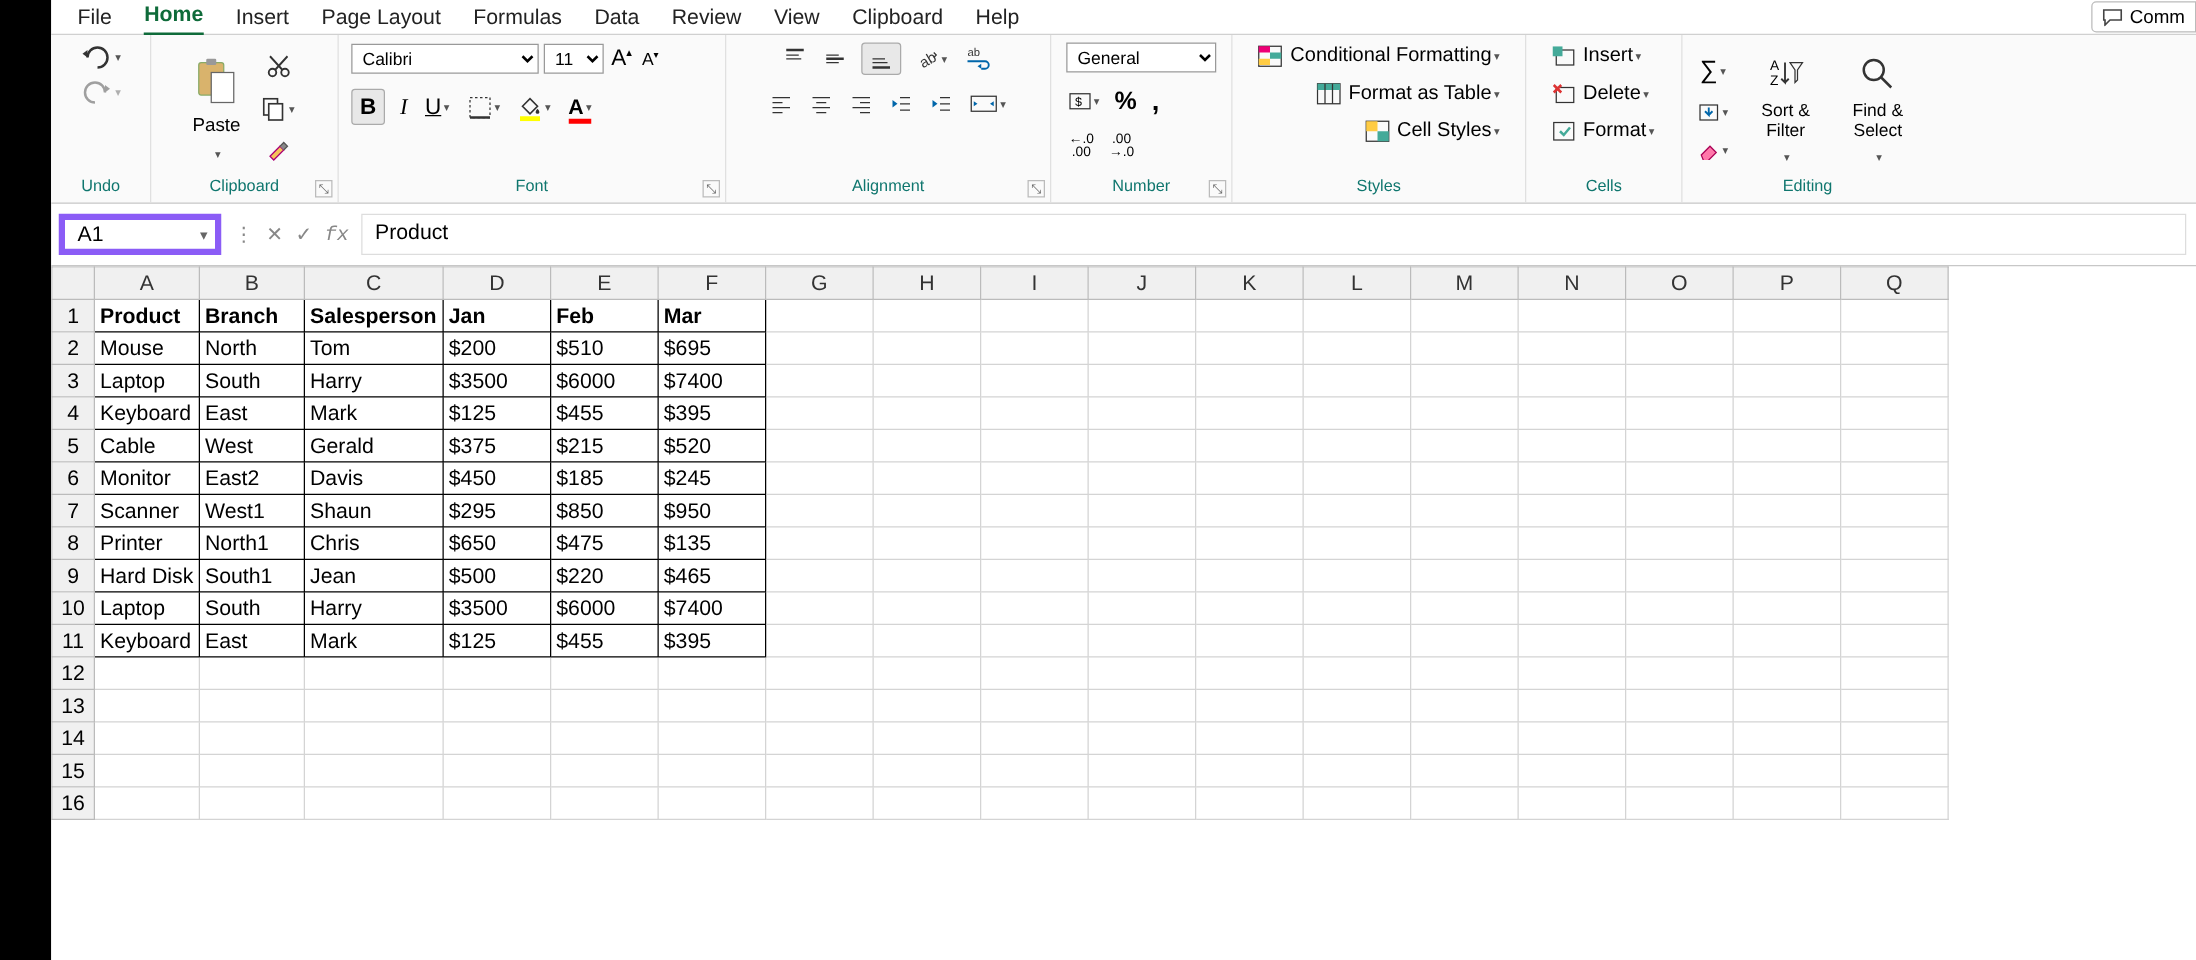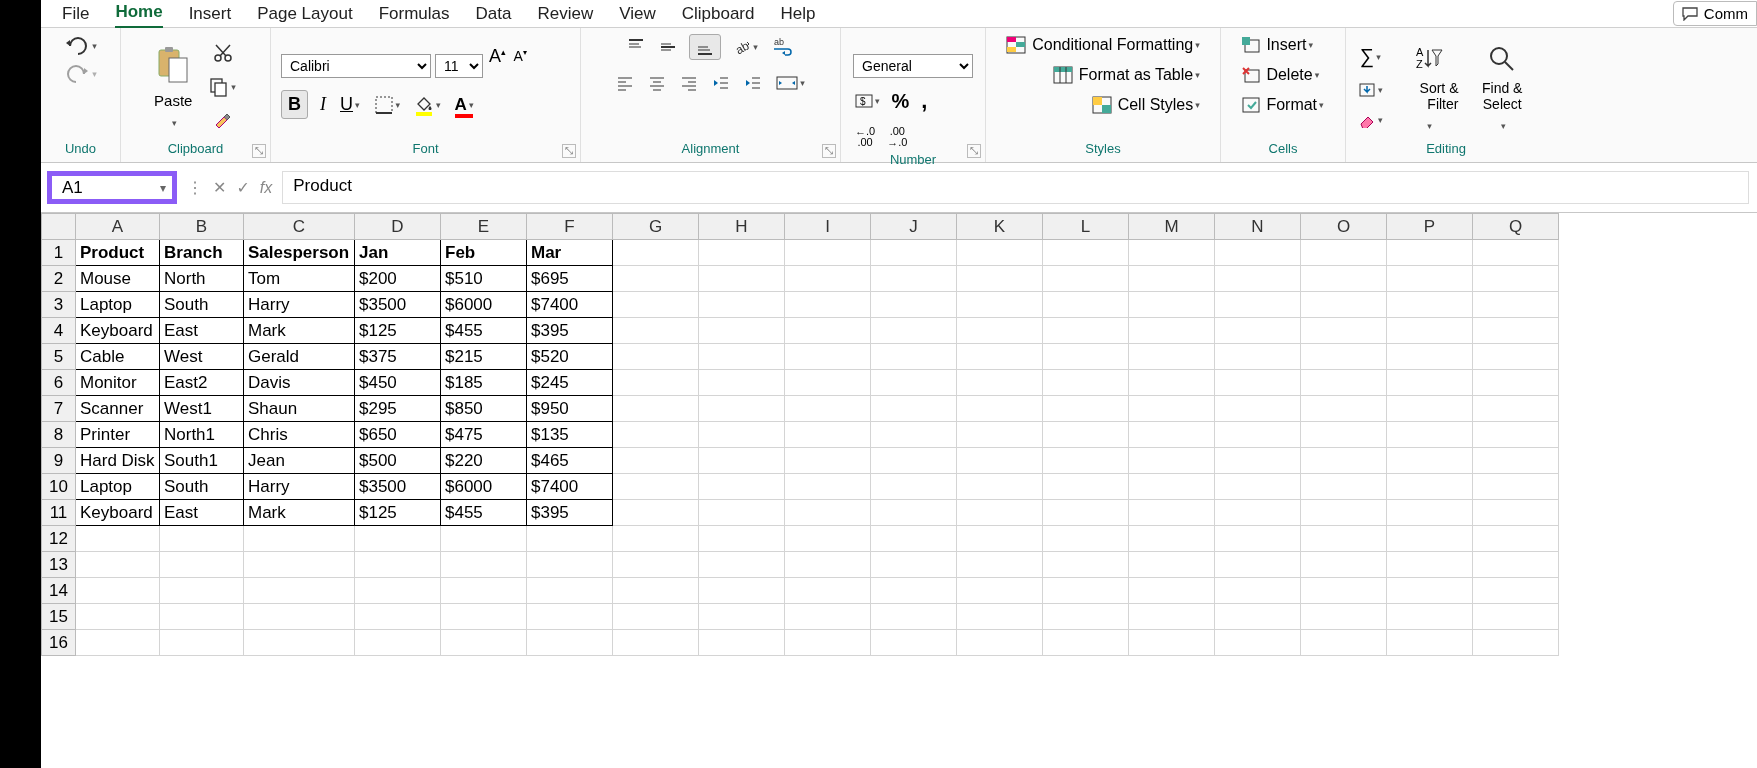--- a/index.html
+++ b/index.html
@@ -16,31 +16,31 @@
 
 .ribbon { display:flex; height:135px; background:#fafafa; border-bottom:1px solid #c7c7c7;}
 .group { display:flex; flex-direction:column; align-items:center; justify-content:space-between; padding:6px 10px 2px; border-right:1px solid #e0e0e0; position:relative;}
 .group-body { flex:1; display:flex; align-items:center; gap:6px; }
 .group-label { font-size:13px; color:#0f766e; padding:2px 0 4px; }
 .vstack { display:flex; flex-direction:column; gap:4px; align-items:center;}
 .hstack { display:flex; flex-direction:row; gap:4px; align-items:center;}
 .btn { display:inline-flex; align-items:center; justify-content:center; border:none; background:transparent; cursor:pointer; padding:2px; border-radius:3px;}
 .caret::after { content:"▾"; font-size:9px; margin-left:2px; color:#555;}
 .launcher { position:absolute; right:4px; bottom:4px; width:14px; height:14px; font-size:10px; display:flex; align-items:center; justify-content:center; color:#666; border:1px solid #bbb;}
-select, input.combo { border:1px solid #999; background:#fff; font-size:14px; padding:2px 4px;margin-top:20px;}
+select, input.combo { border:1px solid #999; background:#fff; font-size:14px; padding:2px 4px;}
 .bold-active { border:1px solid #aaa; background:#e8e8e8; padding:3px 6px; border-radius:3px;}
 .txtlg { font-size:16px; }
 
 
 .fbar { display:flex; align-items:stretch; height:50px; border-bottom:1px solid #c7c7c7;}
 .namebox { width:130px; display:flex; align-items:center; border:5px solid #8b5cf6; margin:8px 0 8px 6px; padding-left:10px; font-size:17px; position:relative;}
 .namebox .caret2 { margin-left:auto; margin-right:6px; color:#666; font-size:12px;}
 .fbar-ctrls { display:flex; align-items:center; gap:10px; padding:0 10px;}
 .fbar-ctrls span { color:#888; font-size:16px;}
-.fx { font-style:italic; font-family:Liberation Sans, sans-serif; font-size:18px; color:#444;}
+.fx { font-style:italic; font-family:Liberation Mono, monospace; font-size:18px; color:#444;}
 .fbox { flex:1; border:1px solid #ddd; margin:8px 8px 8px 0; padding:4px 10px; display:flex; align-items:flex-start; font-size:17px; background:#fff;}
 
 
 .gridwrap { flex:1; overflow:hidden; position:relative;}
 .grid { border-collapse:collapse; table-layout:fixed;}
 .grid th, .grid td { border:1px solid #d4d4d4; height:26px; font-size:17px; text-align:left; padding:0 4px; overflow:hidden; white-space:nowrap;}
 .grid th { background:#f0f0f0; font-weight:normal; text-align:center; color:#333; border-color:#bbb;}
 .grid th.corner { background:#f0f0f0;}
 .grid td.rowhdr { background:#f0f0f0; text-align:center; width:32px; border-color:#bbb;}
 td.databorder { border:1px solid #000 !important; }
@@ -420,21 +420,21 @@
           <button class="btn">
             <span>
                 <svg width="30" height="30" viewBox="0 0 30 30">
                   <text x="2" y="12" font-size="11">A</text>
                   <text x="2" y="24" font-size="11">Z</text>
                   <path d="M14 6v16l-3-3m3 3l3-3" fill="none" stroke="#333" stroke-width="1.5"></path>
                   <path d="M18 6h10l-4 6v8l-2 2v-10z" fill="none" stroke="#333"></path>
                 </svg>
               </span>
           </button>
-          <span style="font-size:14px;text-align:right">Sort &amp; Filter</span>
+          <span style="font-size:14px;text-align:center">Sort &amp; Filter</span>
           <span class="caret"></span>
         </div>
         <div class="vstack" style="margin-left:4px">
           <button class="btn">
             <span>
                 <svg width="30" height="30" viewBox="0 0 30 30">
                   <circle cx="12" cy="12" r="8" fill="none" stroke="#333" stroke-width="2"></circle>
                   <line x1="18" y1="18" x2="26" y2="26" stroke="#333" stroke-width="2"></line>
                 </svg>
               </span>

